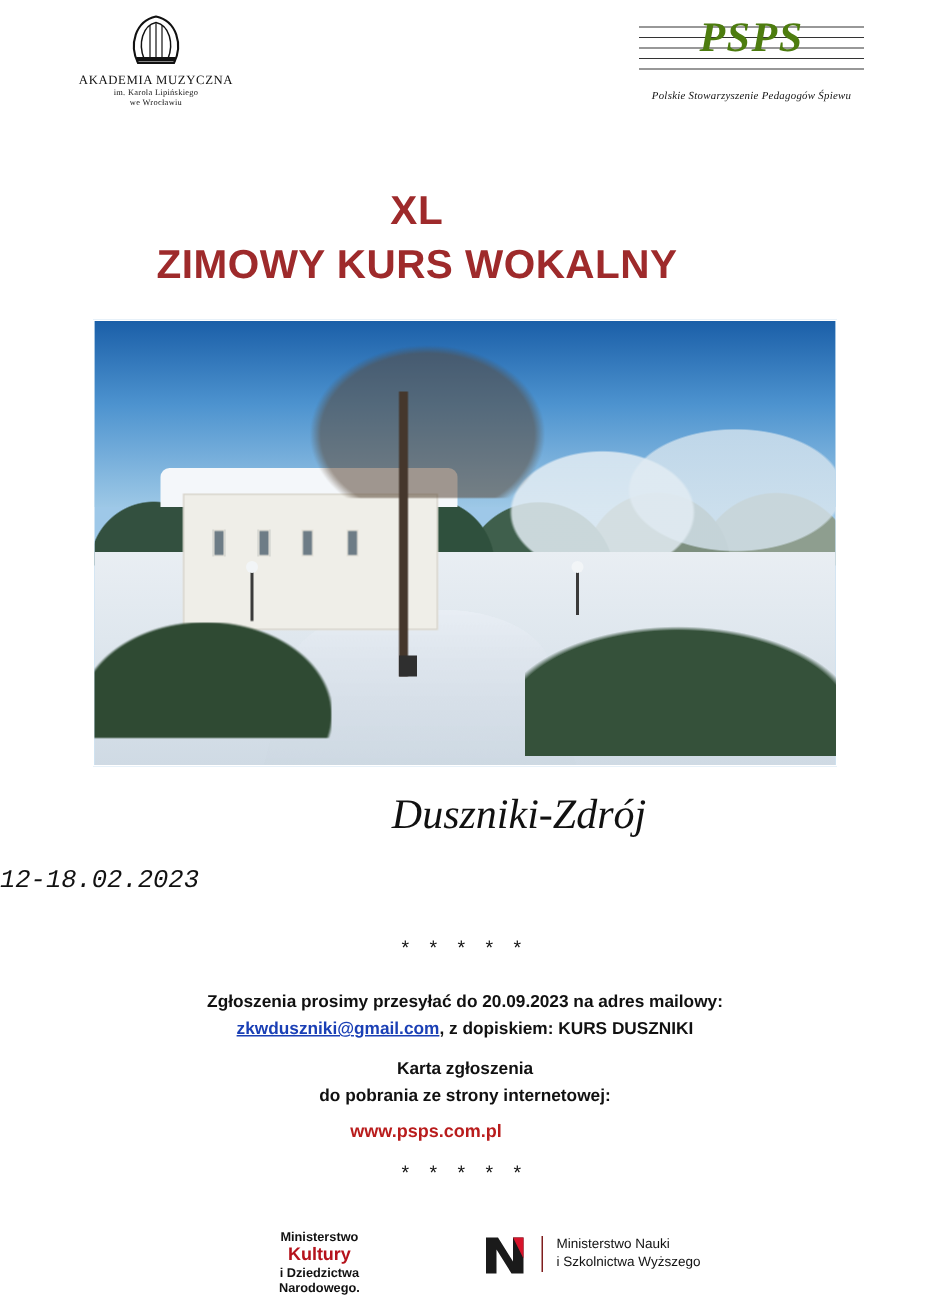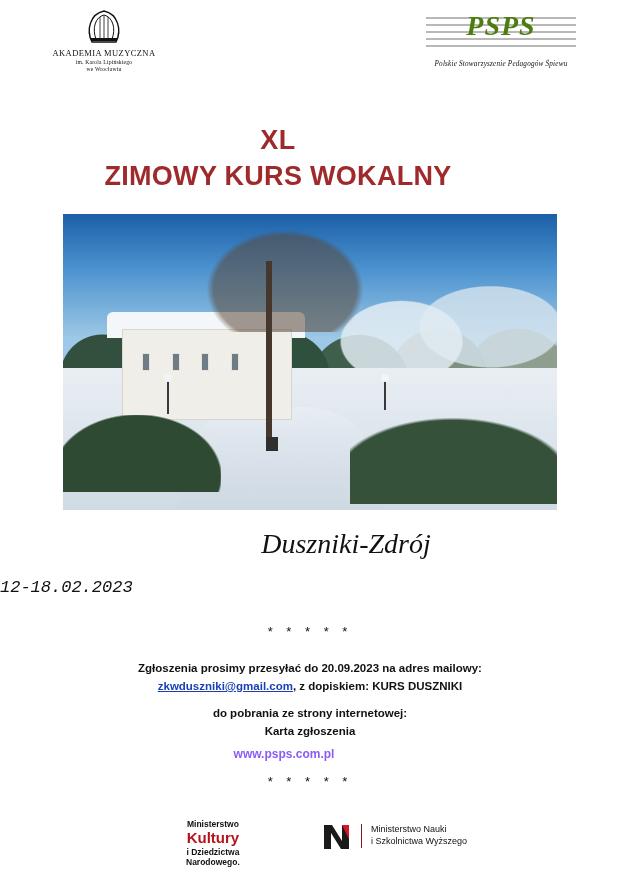--- a/index.html
+++ b/index.html
@@ -292,21 +292,21 @@
     line-height: 1.6;
   }
   .website {
     position: absolute;
     top: 747px;
     left: 0;
     width: 568px;
     text-align: center;
     font-size: 12px;
     font-weight: bold;
-    color: #8b5cf6;
+    color: #b91c1c;
   }
   .stars2 {
     position: absolute;
     top: 774px;
     left: 0;
     width: 620px;
     text-align: center;
     font-size: 13px;
     letter-spacing: 5px;
     color: #111;
@@ -323,21 +323,21 @@
   .mkdn {
     position: absolute;
     left: 186px;
     top: 10px;
     font-size: 8.5px;
     font-weight: bold;
     line-height: 1.18;
     text-align: center;
   }
   .mkdn .l1 { color: #111; }
-  .mkdn .l2 { color: #b5121b; font-size: 15px; }
+  .mkdn .l2 { color: #b5121b; font-size: 12px; }
   .mkdn .l3 { color: #111; }
   .mkdn .l4 { color: #111; }
   .mnisw {
     position: absolute;
     left: 322px;
     top: 12px;
     display: flex;
     align-items: center;
     gap: 9px;
   }
@@ -421,22 +421,22 @@
   <div class="stars1">* * * * *</div>
 
   <div class="info1">
     <div>Zgłoszenia prosimy przesyłać do 20.09.2023 na adres mailowy:</div>
     <div>
       <a class="email" href="#">zkwduszniki@gmail.com</a><span>, z dopiskiem: KURS DUSZNIKI</span>
     </div>
   </div>
 
   <div class="info2">
+    <div>Karta zgłoszenia</div>
     <div>do pobrania ze strony internetowej:</div>
-    <div>Karta zgłoszenia</div>
   </div>
 
   <div class="website">www.psps.com.pl</div>
   <div class="stars2">* * * * *</div>
 
   <div class="footer">
     <div class="mkdn">
       <div class="l1">Ministerstwo</div>
       <div class="l2">Kultury</div>
       <div class="l3">i Dziedzictwa</div>

